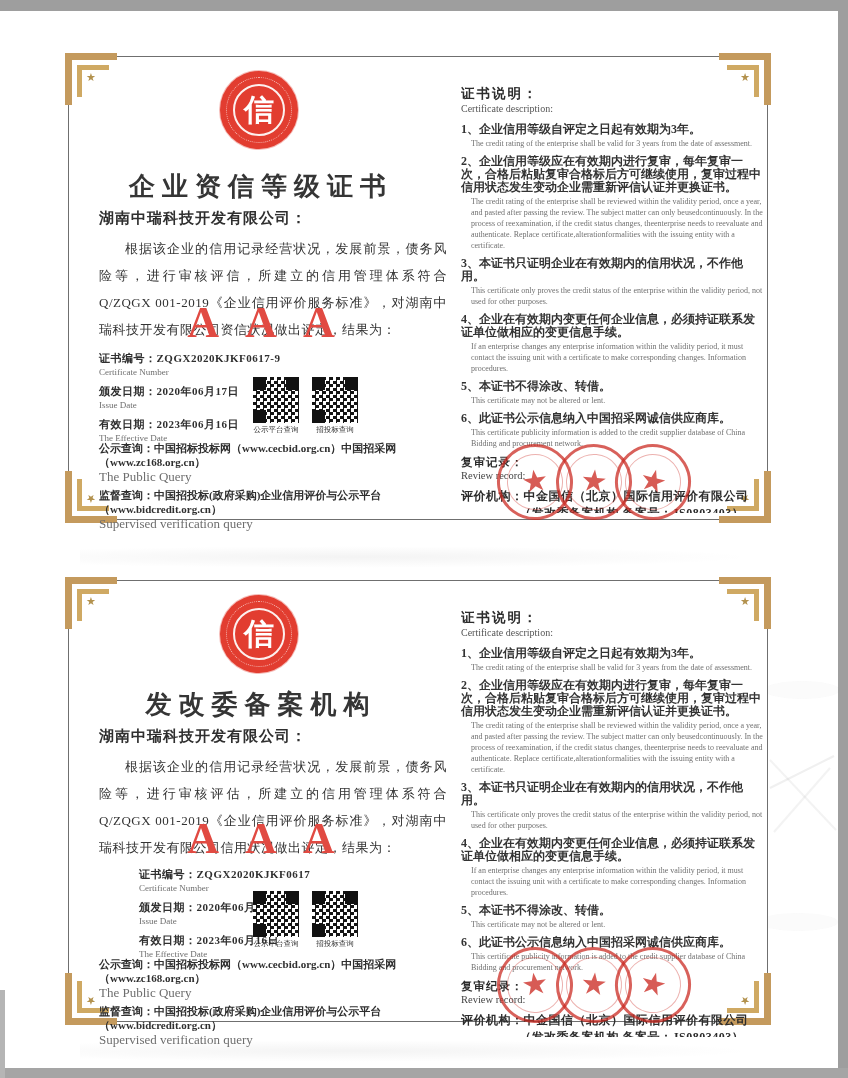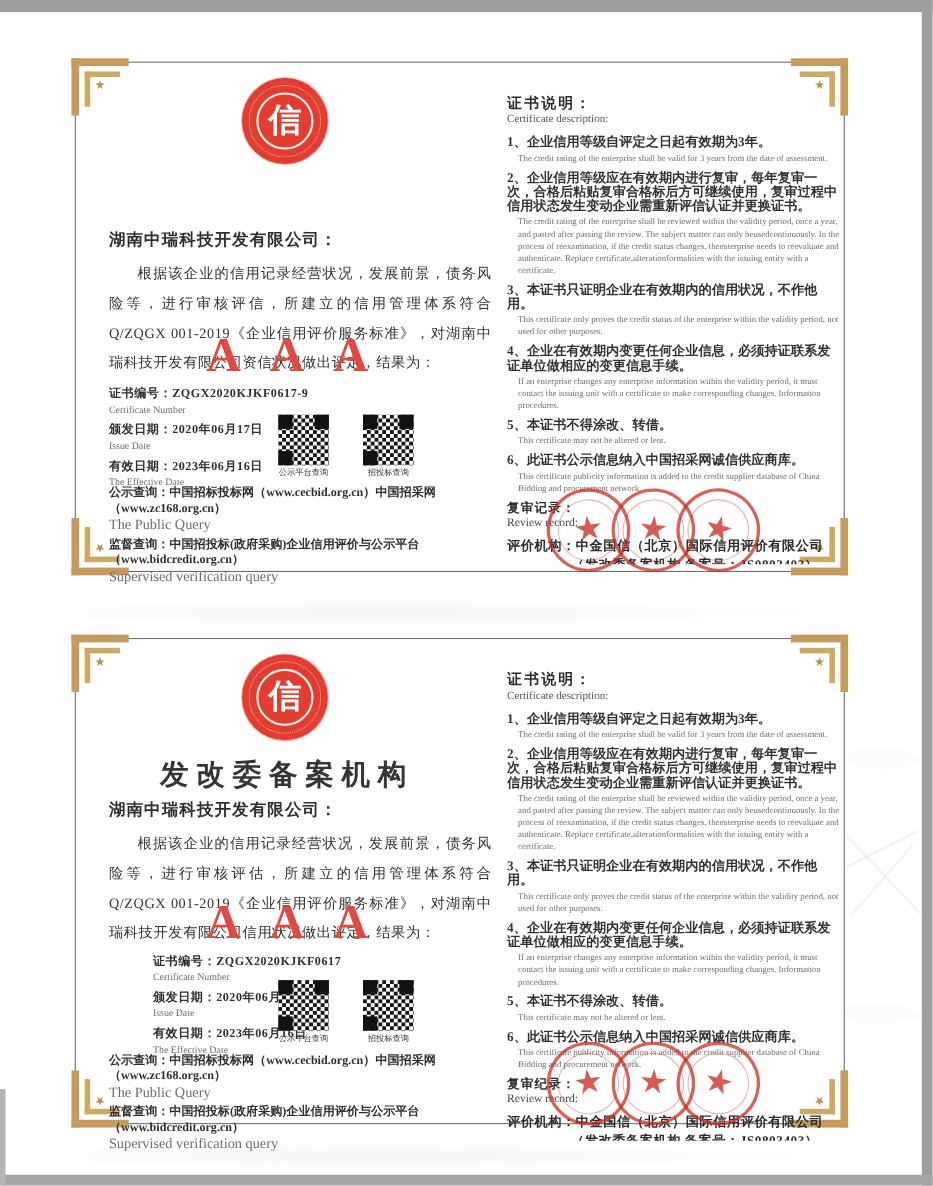--- a/index.html
+++ b/index.html
@@ -59,21 +59,21 @@
 
   .rating{ position:absolute; left:0; top:240px; width:384px; text-align:center;
     font-size:44px; font-weight:bold; color:#e14a42; letter-spacing:26px; padding-left:26px; }
   .cert2 .rating{ top:232px; }
 
   .meta{ position:absolute; left:30px; top:294px; width:200px; }
   .cert2 .meta{ top:286px;margin-left:40px; }
   .m-cn{ font-size:11px; font-weight:bold; color:#2f2f2f; line-height:14px; margin-bottom:2px; letter-spacing:.5px; }
   .m-en{ font-size:9px; color:#6e6e6e; line-height:11px; margin-bottom:6px; }
 
-  .qr-group{ position:absolute; left:183px; top:320px; display:flex; gap:29px;align-items:flex-end; }
+  .qr-group{ position:absolute; left:183px; top:320px; display:flex; gap:11px;align-items:flex-end; }
   .cert2 .qr-group{ top:310px; }
   .qr-fig{ width:48px; text-align:center; }
   .qr{ width:46px; height:46px; margin:0 auto 2px auto; background:
       linear-gradient(#111 0 0) left 0 top 0/13px 13px no-repeat,
       linear-gradient(#fff 0 0) left 2px top 2px/9px 9px no-repeat,
       linear-gradient(#111 0 0) left 4px top 4px/5px 5px no-repeat,
       linear-gradient(#111 0 0) right 0 top 0/13px 13px no-repeat,
       linear-gradient(#fff 0 0) right 2px top 2px/9px 9px no-repeat,
       linear-gradient(#111 0 0) right 4px top 4px/5px 5px no-repeat,
       linear-gradient(#111 0 0) left 0 bottom 0/13px 13px no-repeat,
@@ -155,20 +155,21 @@
         <i class="a2"></i>
         <span class="corner-star">★</span>
       </div>
 
     <div class="seal">
       <div class="seal-inner">
           <span class="seal-glyph">信</span>
         </div>
     </div>
 
+    <h1 class="cert-title">企业资信等级证书</h1>
     <p class="company">湖南中瑞科技开发有限公司：</p>
     <p class="body-text">根据该企业的信用记录经营状况，发展前景，债务风险等，进行审核评信，所建立的信用管理体系符合Q/ZQGX 001-2019《企业信用评价服务标准》，对湖南中瑞科技开发有限公司资信状况做出评定，结果为：</p>
     <div class="rating">AAA</div>
 
     <div class="meta">
       <p class="m-cn">证书编号：ZQGX2020KJKF0617-9</p>
       <p class="m-en">Certificate Number</p>
       <p class="m-cn">颁发日期：2020年06月17日</p>
       <p class="m-en">Issue Date</p>
       <p class="m-cn">有效日期：2023年06月16日</p>

